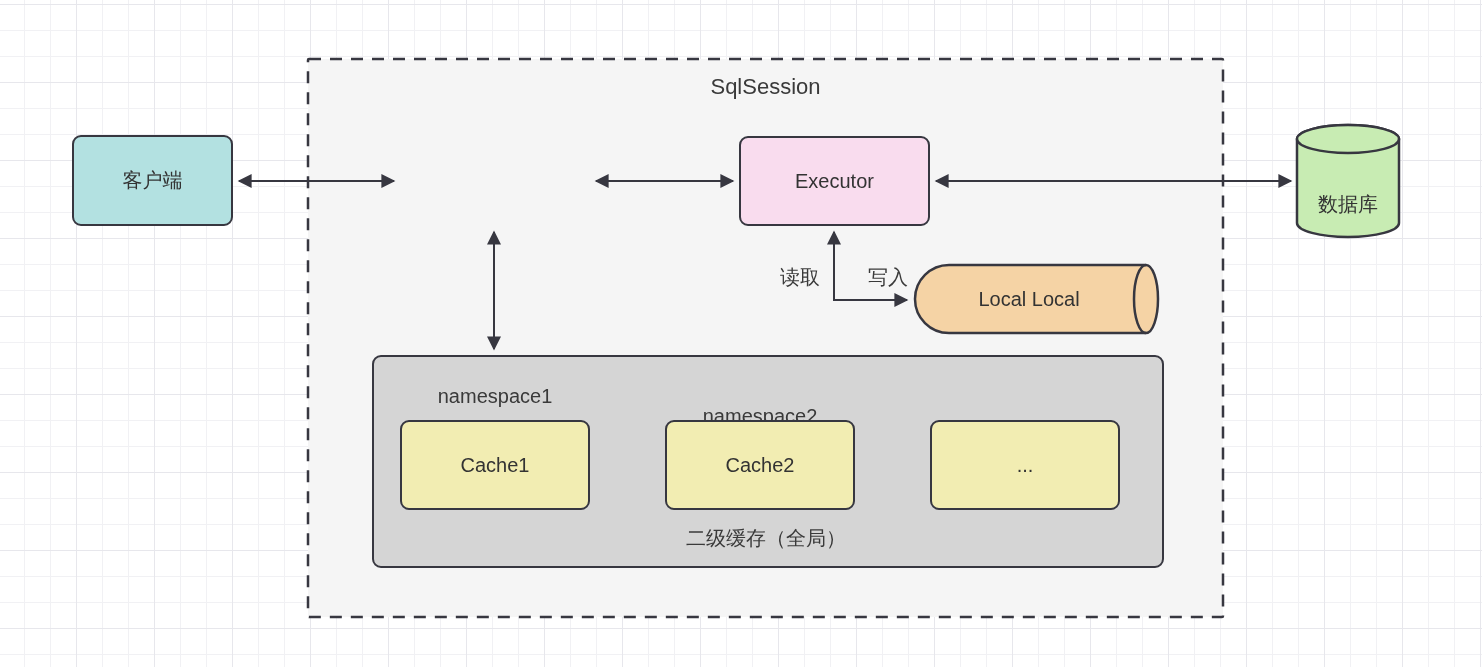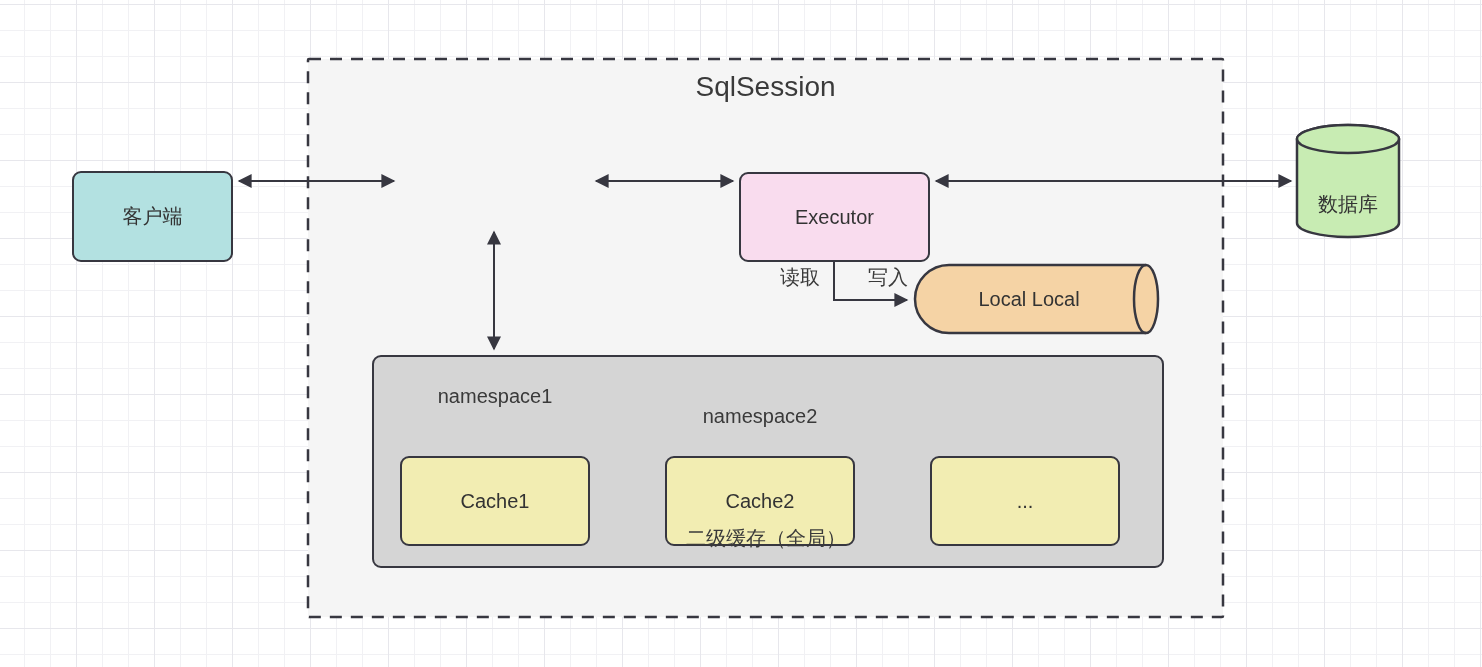--- a/index.html
+++ b/index.html
@@ -23,40 +23,39 @@
 
   
   .session-fill {
     left: 308px; top: 59px; width: 915px; height: 558px;
     background: var(--container_fill, #f5f5f5);
     z-index: 1;
   }
 
   .session-title {
     left: 308px; top: 73px; width: 915px; height: 28px;
-    text-align: center; font-size: 28px; line-height: 28px;
+    text-align: center; font-size: 22px; line-height: 28px;
     color: #3a3a3a; z-index: 4;
   }
 
   .inner-container {
     left: 372px; top: 355px; width: 788px; height: 209px;
     background: var(--inner_container_fill, #d5d5d5);
     border: 2px solid var(--node_border, #373740);
     border-radius: 9px;
     z-index: 2;
   }
 
   .node {
     display: flex; align-items: center; justify-content: center;
     border: 2px solid var(--node_border, #373740);
     border-radius: 9px;
     font-size: 20px; color: #333333;
     box-sizing: border-box;
     z-index: 4;
-    margin-top: 36px;
   }
   .node-client      { left: 72px;  top: 135px; width: 161px; height: 91px; background: var(--client_fill, #b3e1e1); }
   .node-cache-exec  { left: 400px; top: 136px; width: 190px; height: 90px; background: var(--executor_fill, #f9dcee); }
   .node-executor    { left: 739px; top: 136px; width: 191px; height: 90px; background: var(--executor_fill, #f9dcee); }
   .node-cache       { top: 420px; width: 190px; height: 90px; background: var(--cache_fill, #f2edb2); }
   .node-cache.c1 { left: 400px; }
   .node-cache.c2 { left: 665px; }
   .node-cache.c3 { left: 930px; }
 
   .ns-label {

